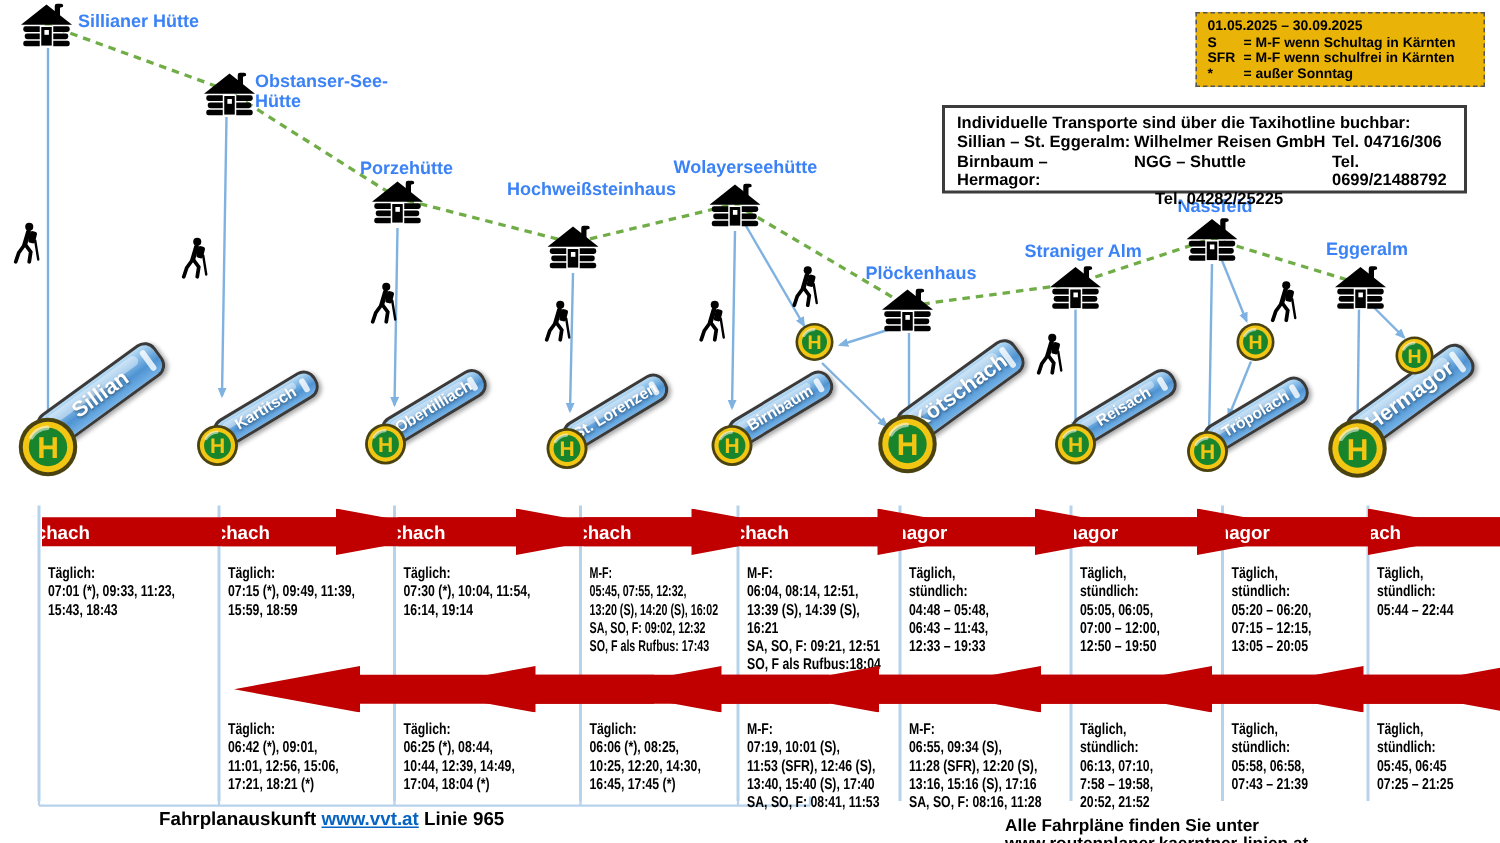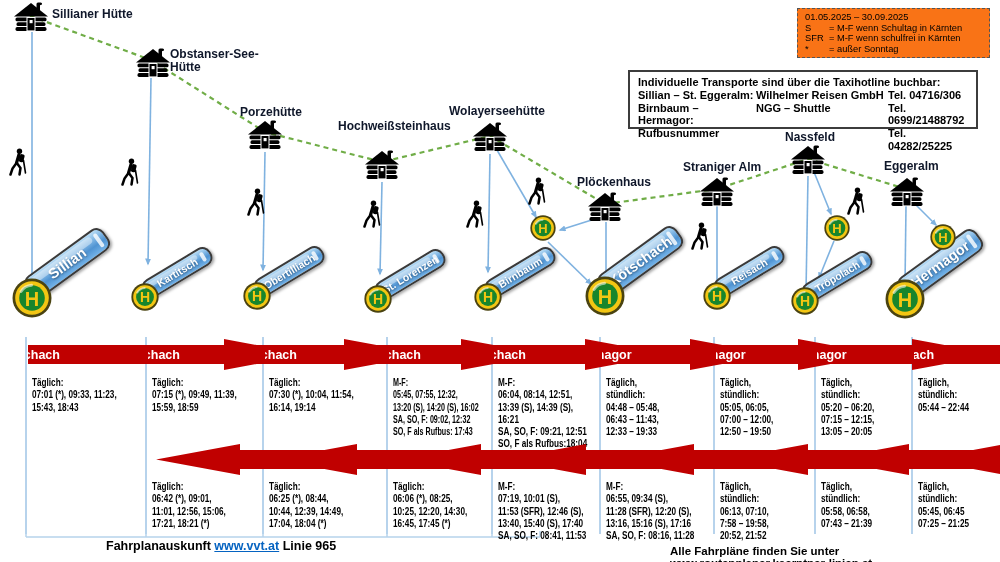--- a/index.html
+++ b/index.html
@@ -2,30 +2,30 @@
 <html><head>
 <meta charset="utf-8">
 <style>
   *{margin:0;padding:0;box-sizing:border-box}
   html,body{background:#fff}
   body{font-family:"Liberation Sans",sans-serif}
   #stage{position:relative;width:1000px;height:562px;background:#fff;overflow:hidden}
   #lines{position:absolute;left:0;top:0;z-index:0}
   #title{position:absolute;left:0;right:0;top:6px;text-align:center;font-size:37px;font-weight:bold;white-space:pre;z-index:2}
   #legend-box{position:absolute;left:797px;top:8px;width:193px;height:50px;border:1.5px dashed #555;
-    padding:3px 7px;font-size:9.3px;line-height:10.6px;font-weight:normal;background:#f97316;z-index:3}
+    padding:3px 7px;font-size:9.3px;line-height:10.6px;font-weight:bold;background:#eab308;z-index:3}
   .lg-row{display:flex}
   .lg-key{width:24px;flex:0 0 24px}
   #transport-box{position:absolute;left:628px;top:70px;width:350px;height:59px;border:2px solid #3c3c3c;
     padding:4px 8px;font-size:11px;line-height:12.8px;font-weight:bold;background:#fff;z-index:3}
   .tb-row{display:flex}
   .tb-c1{width:118px;flex:0 0 118px}
   .tb-c2{width:132px;flex:0 0 132px}
   .hut{position:absolute;width:34px;height:32px;z-index:2}
-  .hut-label{position:absolute;color:#0f172a;font-weight:bold;font-size:12px;line-height:13px;white-space:nowrap;z-index:2}
+  .hut-label{position:absolute;color:#3b82f6;font-weight:bold;font-size:12px;line-height:13px;white-space:nowrap;z-index:2}
   .hiker{position:absolute;width:22px;height:28px;z-index:2}
   .stop-h{position:absolute;z-index:6}
   .pill{position:absolute;z-index:5;border:2px solid #3a3a3a;border-radius:9px;
     background:linear-gradient(180deg,#b9ddf6 0%,#6aa7dd 45%,#4f93d2 62%,#74b3e8 100%);
     color:#fff;font-weight:bold;display:flex;align-items:center;justify-content:center;
     text-shadow:0 1px 2px rgba(0,0,0,.45);box-shadow:1px 2px 3px rgba(0,0,0,.35);transform-origin:0 100%}
   .pill::before{content:"";position:absolute;top:2px;left:6px;right:12px;height:34%;border-radius:7px;background:rgba(255,255,255,.40)}
   .pill::after{content:"";position:absolute;right:5px;top:3px;bottom:3px;width:4px;border-radius:3px;background:rgba(255,255,255,.8)}
   .dir-arrow{position:absolute;background:#c00000;color:#fff;font-weight:bold;font-size:12.5px;
     display:flex;align-items:center;justify-content:center;z-index:3}
@@ -101,21 +101,20 @@
       <span class="tb-c1">Sillian – St. Eggeralm:</span>
       <span class="tb-c2">Wilhelmer Reisen GmbH</span>
       <span class="tb-c3">Tel. 04716/306</span>
     </div>
     <div class="tb-row">
       <span class="tb-c1">Birnbaum – Hermagor:</span>
       <span class="tb-c2">NGG – Shuttle</span>
       <span class="tb-c3">Tel. 0699/21488792</span>
     </div>
     <div class="tb-row">
-      <span class="tb-c1">Rufbusnummer</span>
       <span class="tb-c2"></span>
       <span class="tb-c3">Tel. 04282/25225</span>
     </div>
   </div>
 
   <div id="footer-left"><span>Fahrplanauskunft </span><a style="color: rgb(5, 99, 193);">www.vvt.at</a><span> Linie 965</span></div>
   <div id="footer-right">Alle Fahrpläne finden Sie unter www.routenplaner.kaerntner-linien.at</div>
 <div class="hut" style="left: 14px; top: 2px;"><svg viewBox="0 0 34 32" width="34" height="32">
  <path d="M22.5 9 L22.5 2 Q22.5 0.5 24 0.5 L26.5 0.5 Q28.5 0.5 28 2.5 L26 3.2 L26 9 Z" fill="#000"></path>
  <polygon points="17,1 34,14.5 0,14.5" fill="#000"></polygon>

